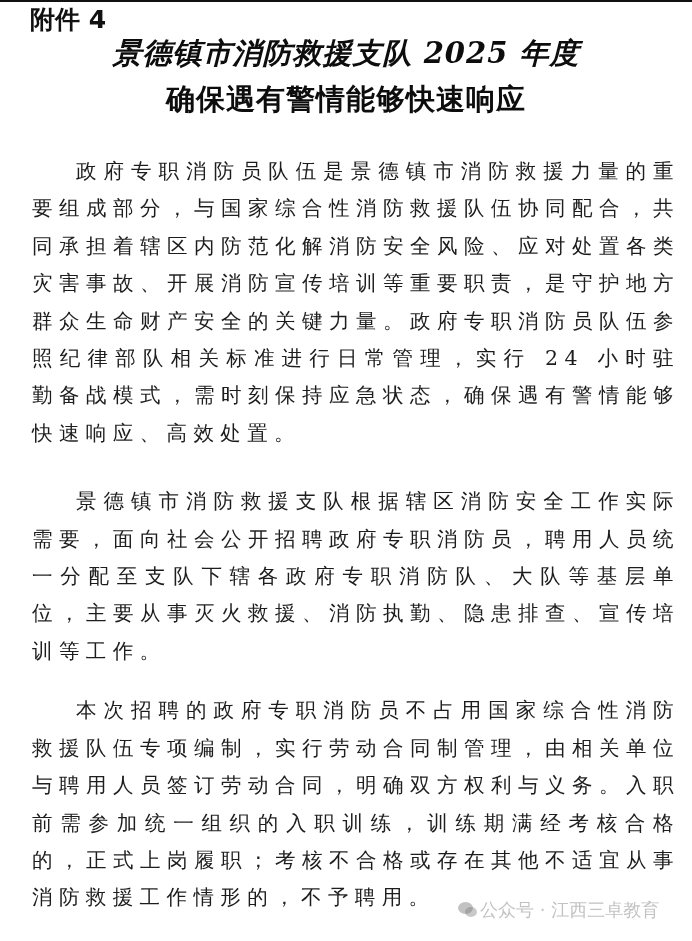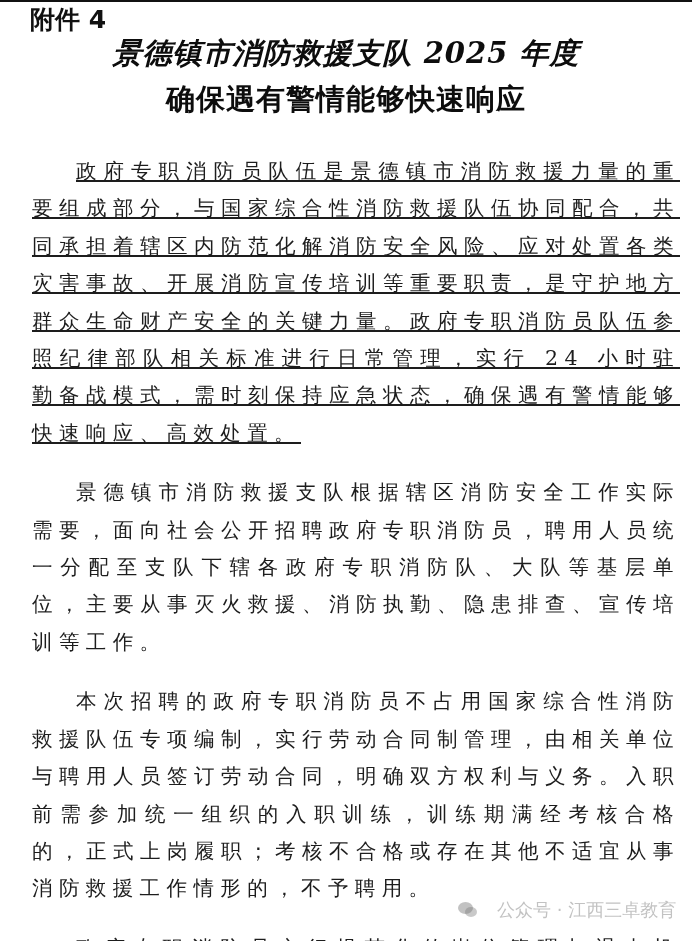--- a/index.html
+++ b/index.html
@@ -65,21 +65,21 @@
     }
     .watermark {
       position: absolute;
       left: 458px;
       top: 898px;
       font-family: "DejaVu Sans", "Liberation Sans", sans-serif;
       font-size: 18px;
       color: rgba(120,120,120,0.45);
       display: flex;
       align-items: center;
-      gap: 19px;
+      gap: 2px;
       pointer-events: none;
       white-space: nowrap;
     }
     .wechat-icon {
       display: inline-block;
       width: 20px; height: 17px;
       position: relative;
     }
     .wechat-icon::before {
       content: "";
@@ -102,21 +102,21 @@
 <body>
 
 <div class="top-rule"></div>
 
 <div class="attachment-label">附件 4</div>
 
 <div class="title line1">景德镇市消防救援支队 2025 年度</div>
 <div class="title line2">确保遇有警情能够快速响应</div>
 
 <div class="body-text">
-  <p class="para" style="margin-bottom:22px;text-decoration:underline;">政府专职消防员队伍是景德镇市消防救援力量的重要组成部分，与国家综合性消防救援队伍协同配合，共同承担着辖区内防范化解消防安全风险、应对处置各类灾害事故、开展消防宣传培训等重要职责，是守护地方群众生命财产安全的关键力量。政府专职消防员队伍参照纪律部队相关标准进行日常管理，实行 24 小时驻勤备战模式，需时刻保持应急状态，确保遇有警情能够快速响应、高效处置。</p>
+  <p class="para" style="margin-bottom:31px;">政府专职消防员队伍是景德镇市消防救援力量的重要组成部分，与国家综合性消防救援队伍协同配合，共同承担着辖区内防范化解消防安全风险、应对处置各类灾害事故、开展消防宣传培训等重要职责，是守护地方群众生命财产安全的关键力量。政府专职消防员队伍参照纪律部队相关标准进行日常管理，实行 24 小时驻勤备战模式，需时刻保持应急状态，确保遇有警情能够快速响应、高效处置。</p>
   <p class="para" style="margin-bottom:22px;">景德镇市消防救援支队根据辖区消防安全工作实际需要，面向社会公开招聘政府专职消防员，聘用人员统一分配至支队下辖各政府专职消防队、大队等基层单位，主要从事灭火救援、消防执勤、隐患排查、宣传培训等工作。</p>
   <p class="para" style="margin-bottom:22px;">本次招聘的政府专职消防员不占用国家综合性消防救援队伍专项编制，实行劳动合同制管理，由相关单位与聘用人员签订劳动合同，明确双方权利与义务。入职前需参加统一组织的入职训练，训练期满经考核合格的，正式上岗履职；考核不合格或存在其他不适宜从事消防救援工作情形的，不予聘用。</p>
   <p class="para">政府专职消防员实行规范化的岗位管理与退出机制，因身体条件、工作表现等原因不适合继续从事岗位工作，或因个人、家庭等特殊原因经组织批准的，可按劳动合同约定及相关规定办理</p>
 </div>
 
 <div class="watermark">
   <span class="wechat-icon"></span>
   <span>公众号 · 江西三卓教育</span>
 </div>
 

